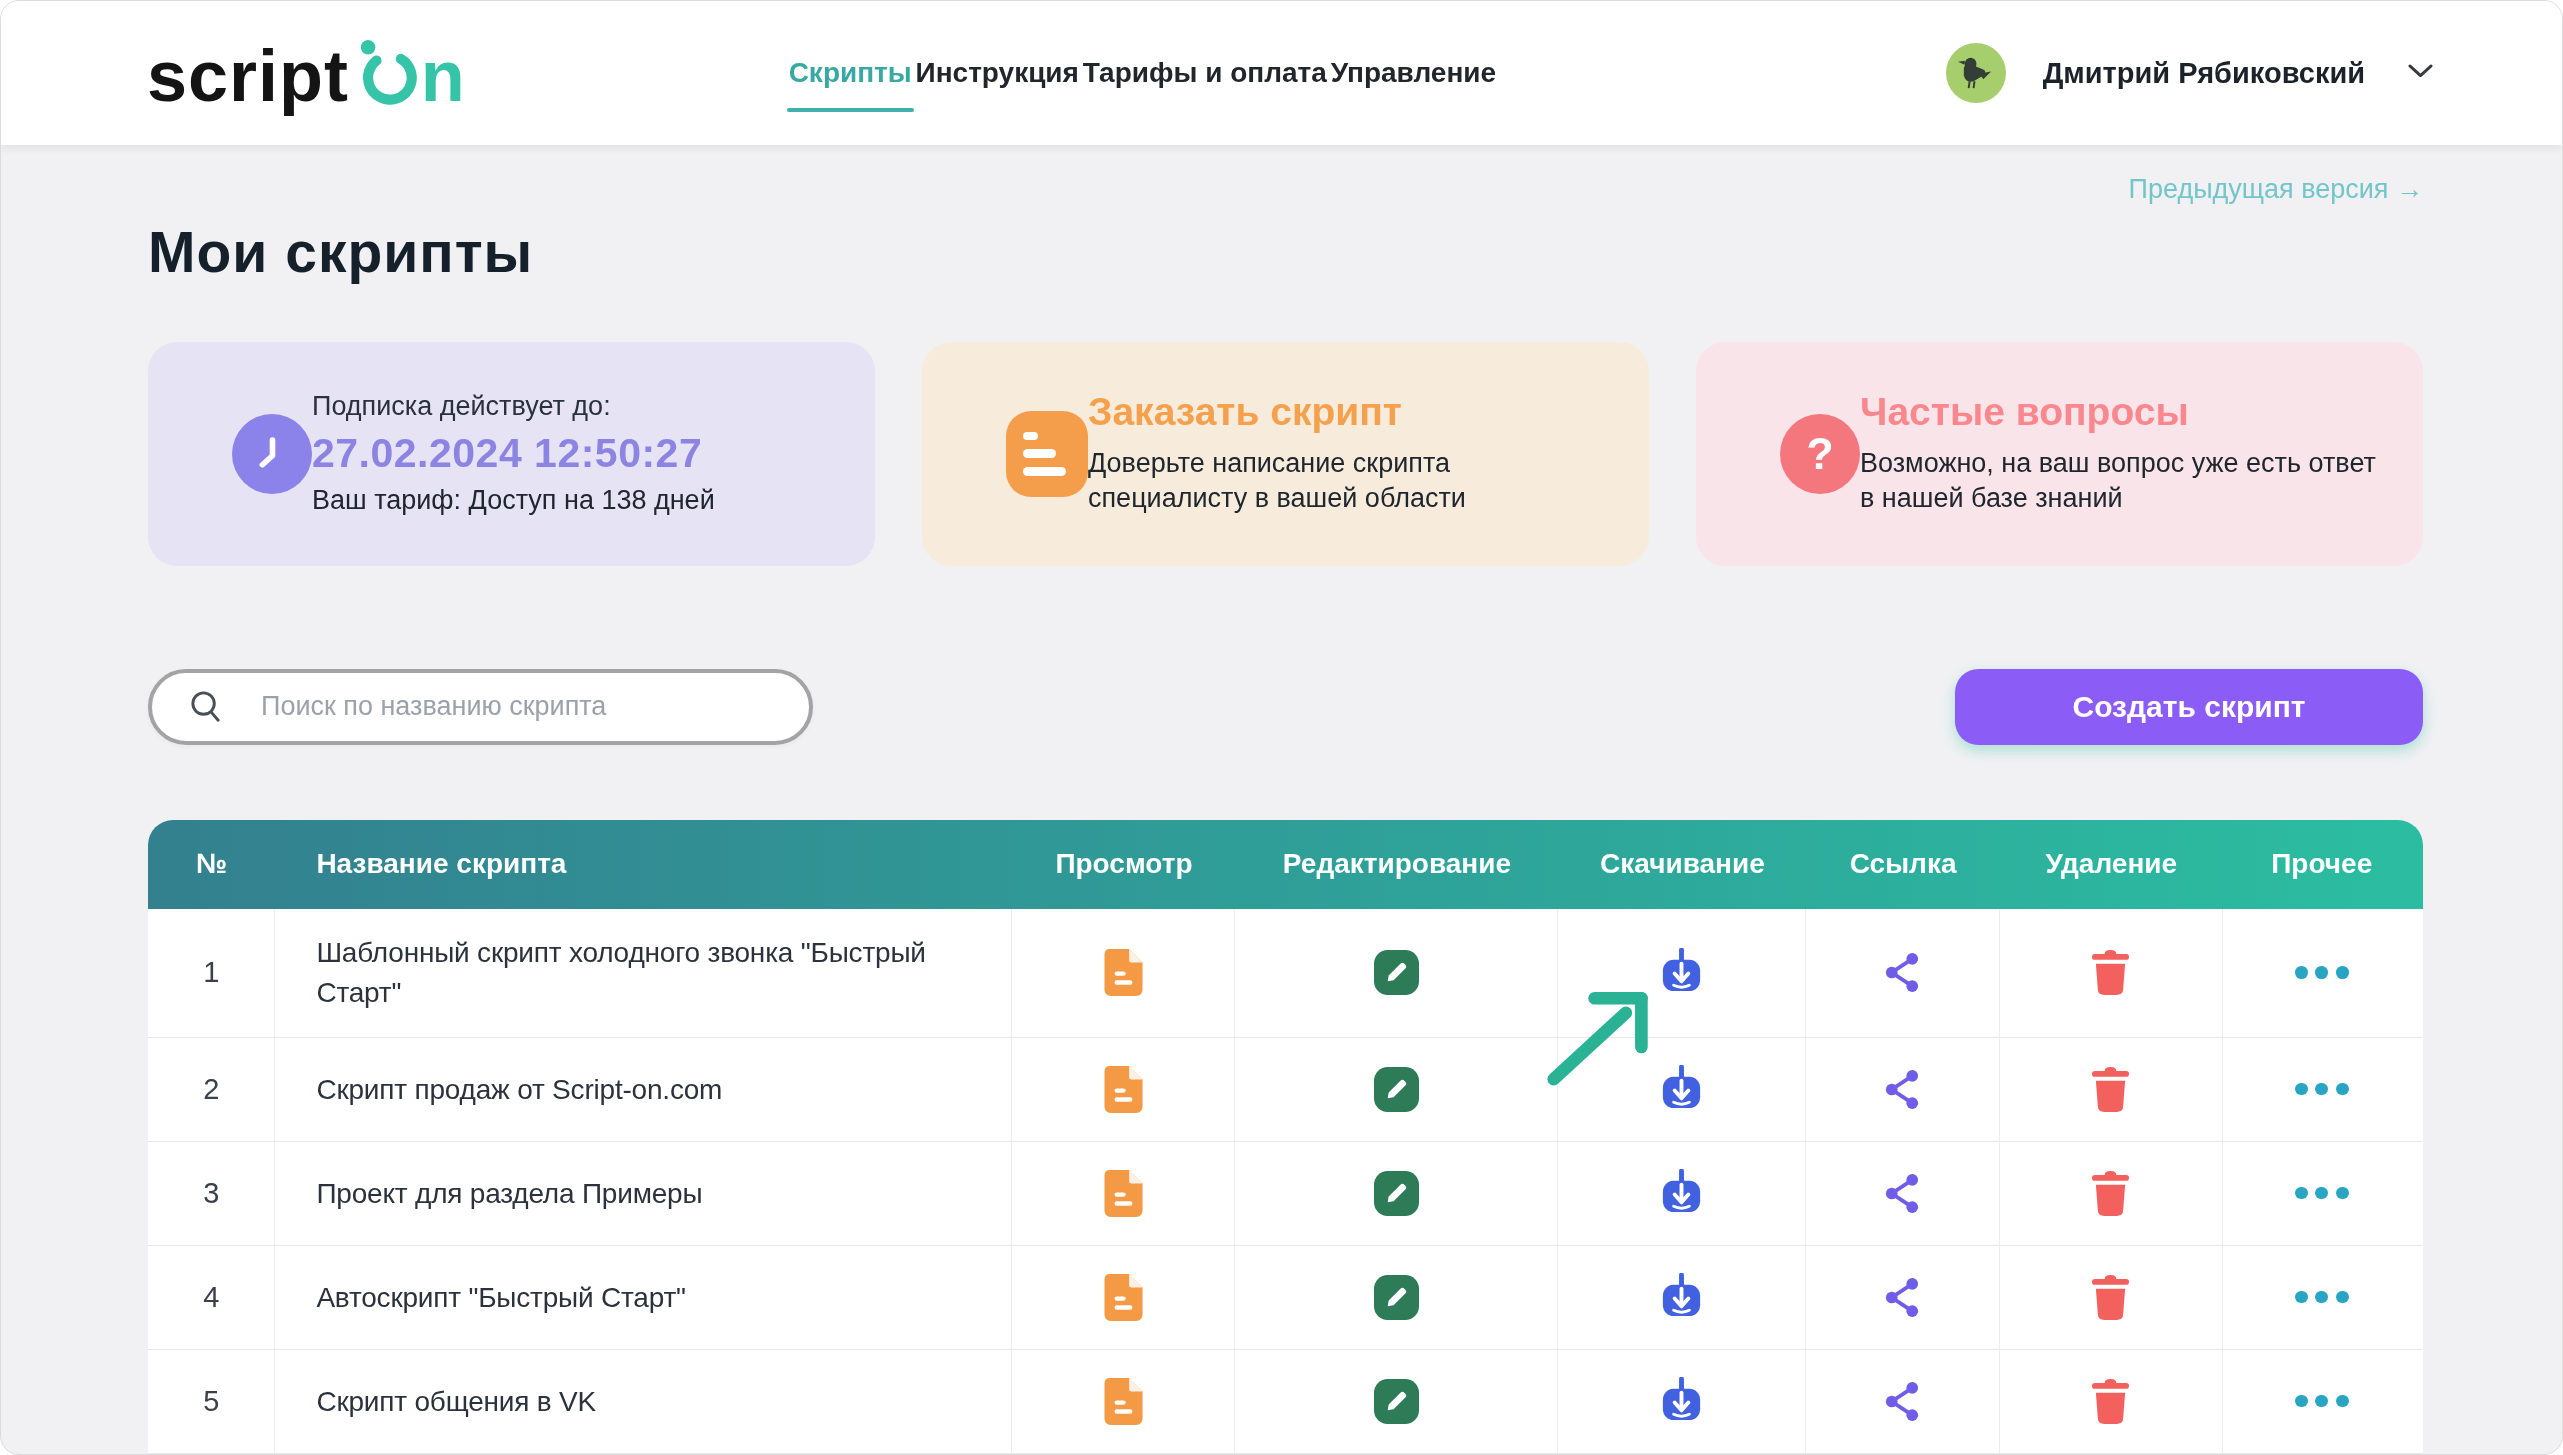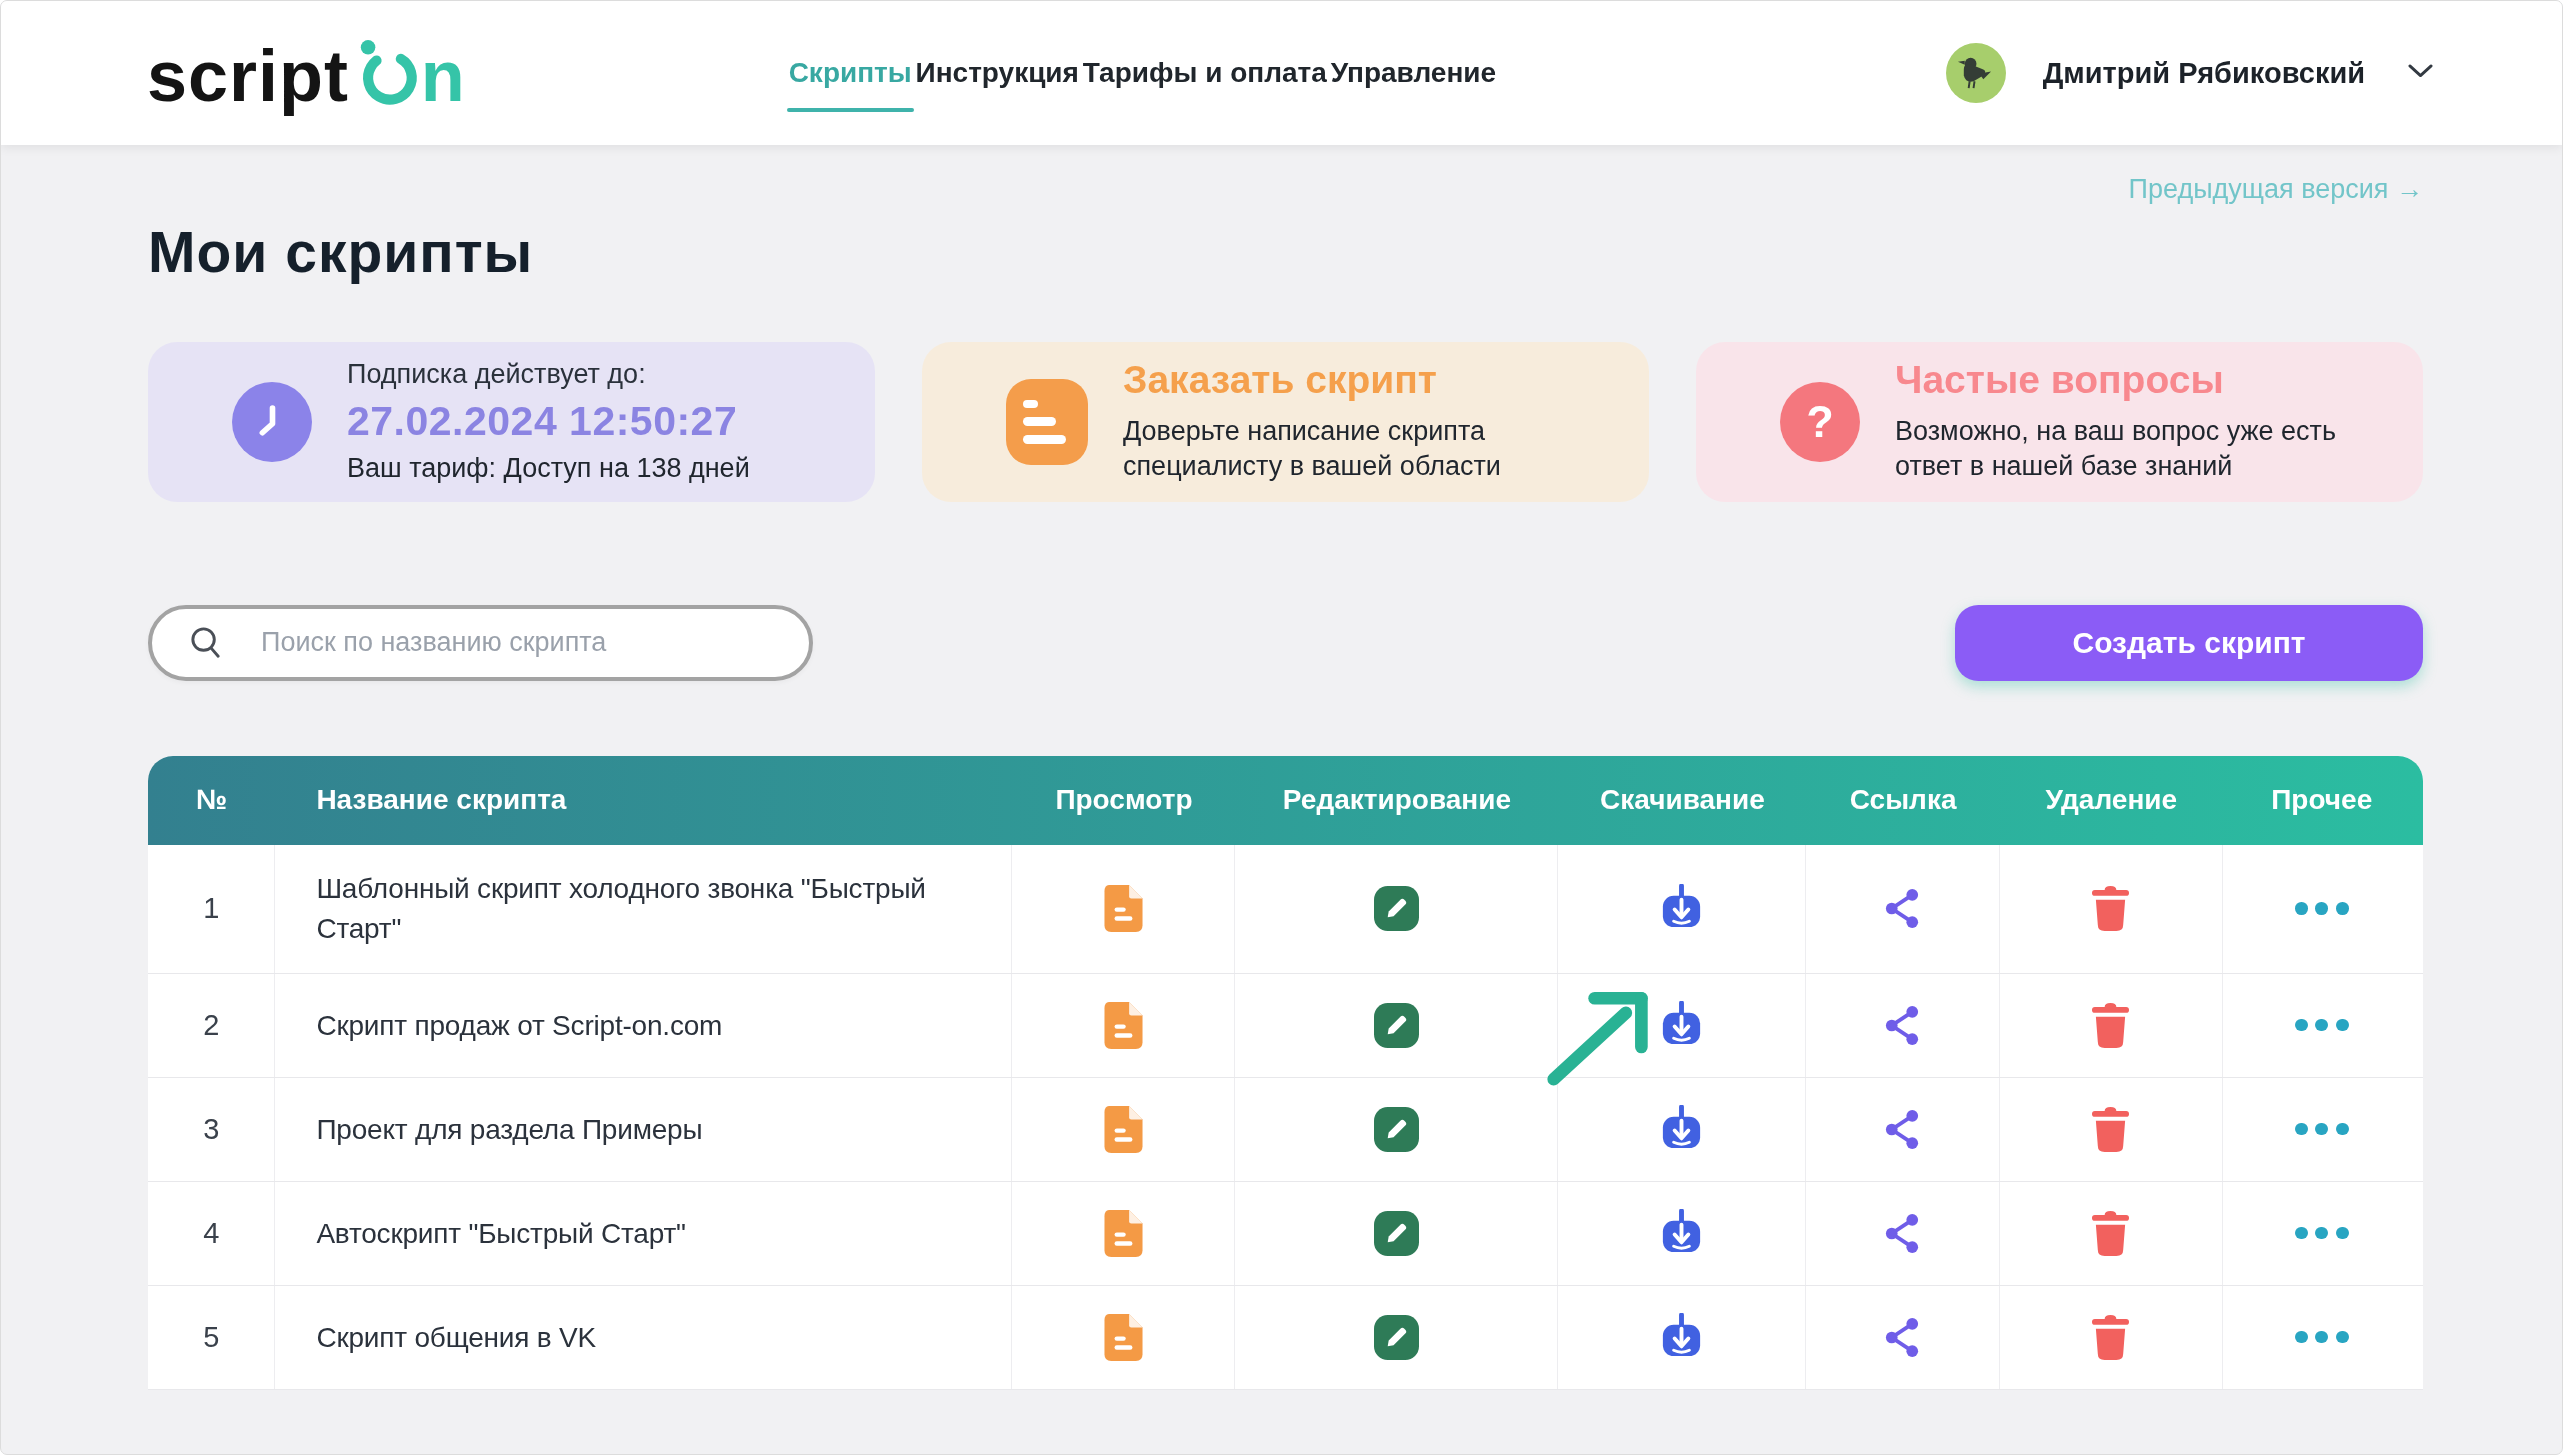--- a/index.html
+++ b/index.html
@@ -1,19 +1,19 @@
 <!DOCTYPE html>
 <html lang="ru"><head>
 <meta charset="utf-8">
 <style>
   * { margin:0; padding:0; box-sizing:border-box; }
   html,body { width:2563px; height:1455px; background:#fff; font-family:"Liberation Sans","DejaVu Sans",sans-serif; }
   .app {
     position:relative; width:2563px; height:1455px; background:#f1f1f3;
-    border-radius:7px; border:1.9px solid #dcdcdc; overflow:hidden;
+    border-radius:19px; border:1.9px solid #dcdcdc; overflow:hidden;
   }
   
   .topbar {
     height:144px; background:#ffffff; display:flex; align-items:center;
     padding:0 127px 0 146px; box-shadow:0 2.9px 9.7px rgba(0,0,0,.07); position:relative; z-index:5;
   }
   .logo { display:flex; align-items:flex-end; cursor:pointer; }
   .logo .t1 { font-size:72px; font-weight:bold; color:#141414; letter-spacing:1px; line-height:1; }
   .logo .o-svg { margin:0 1.9px -1.9px 5.8px; }
   .logo .t2 { font-size:72px; font-weight:bold; color:#35c4a8; letter-spacing:1px; line-height:1; }
@@ -24,21 +24,21 @@
   .userbox { margin-left:auto; display:flex; align-items:center; gap:37px; cursor:pointer; }
   .avatar { width:60px; height:60px; border-radius:50%; background:#a7ce6c; display:flex; align-items:center; justify-content:center; overflow:hidden; }
   .username { font-size:29px; font-weight:600; color:#1c2229; }
   .chev { margin-left:3.9px; }
   
   .content { padding:0 139px 0 147px; position:relative; }
   .prev-link { text-align:right; margin-top:29px; font-size:27px; color:#72c5c9; cursor:pointer; }
   .page-title { margin-top:13.6px; font-size:57px; font-weight:600; color:#15202b; letter-spacing:1px; }
   
   .cards { display:flex; gap:47px; margin-top:57px; }
-  .card { flex:1; height:160px; border-radius:29px; display:flex; align-items:center; padding:0 39px 0 84px; gap:35px; }
+  .card { flex:1; height:224px; border-radius:29px; display:flex; align-items:center; padding:0 39px 0 84px; }
   .card.sub { background:#e6e3f5; }
   .card.order { background:#f7ecdc; }
   .card.faq  { background:#f9e4ea; }
   .card-icon-circle { width:80px; height:80px; border-radius:50%; flex:none; display:flex; align-items:center; justify-content:center; }
   .card-icon-rect   { width:82px; height:86px; border-radius:25px; flex:none; background:#f49d4b; display:flex; flex-direction:column; justify-content:center; align-items:flex-start; gap:8.8px; padding-left:16.6px; }
   .card-icon-rect .bar { height:8.8px; border-radius:4.9px; background:#fff; }
   .sub .card-icon-circle { background:#8b83e9; }
   .faq .card-icon-circle { background:#f4777e; }
   .qmark { color:#fff; font-size:45px; font-weight:bold; }
   .card-text .line1 { font-size:27px; color:#2a313b; }

